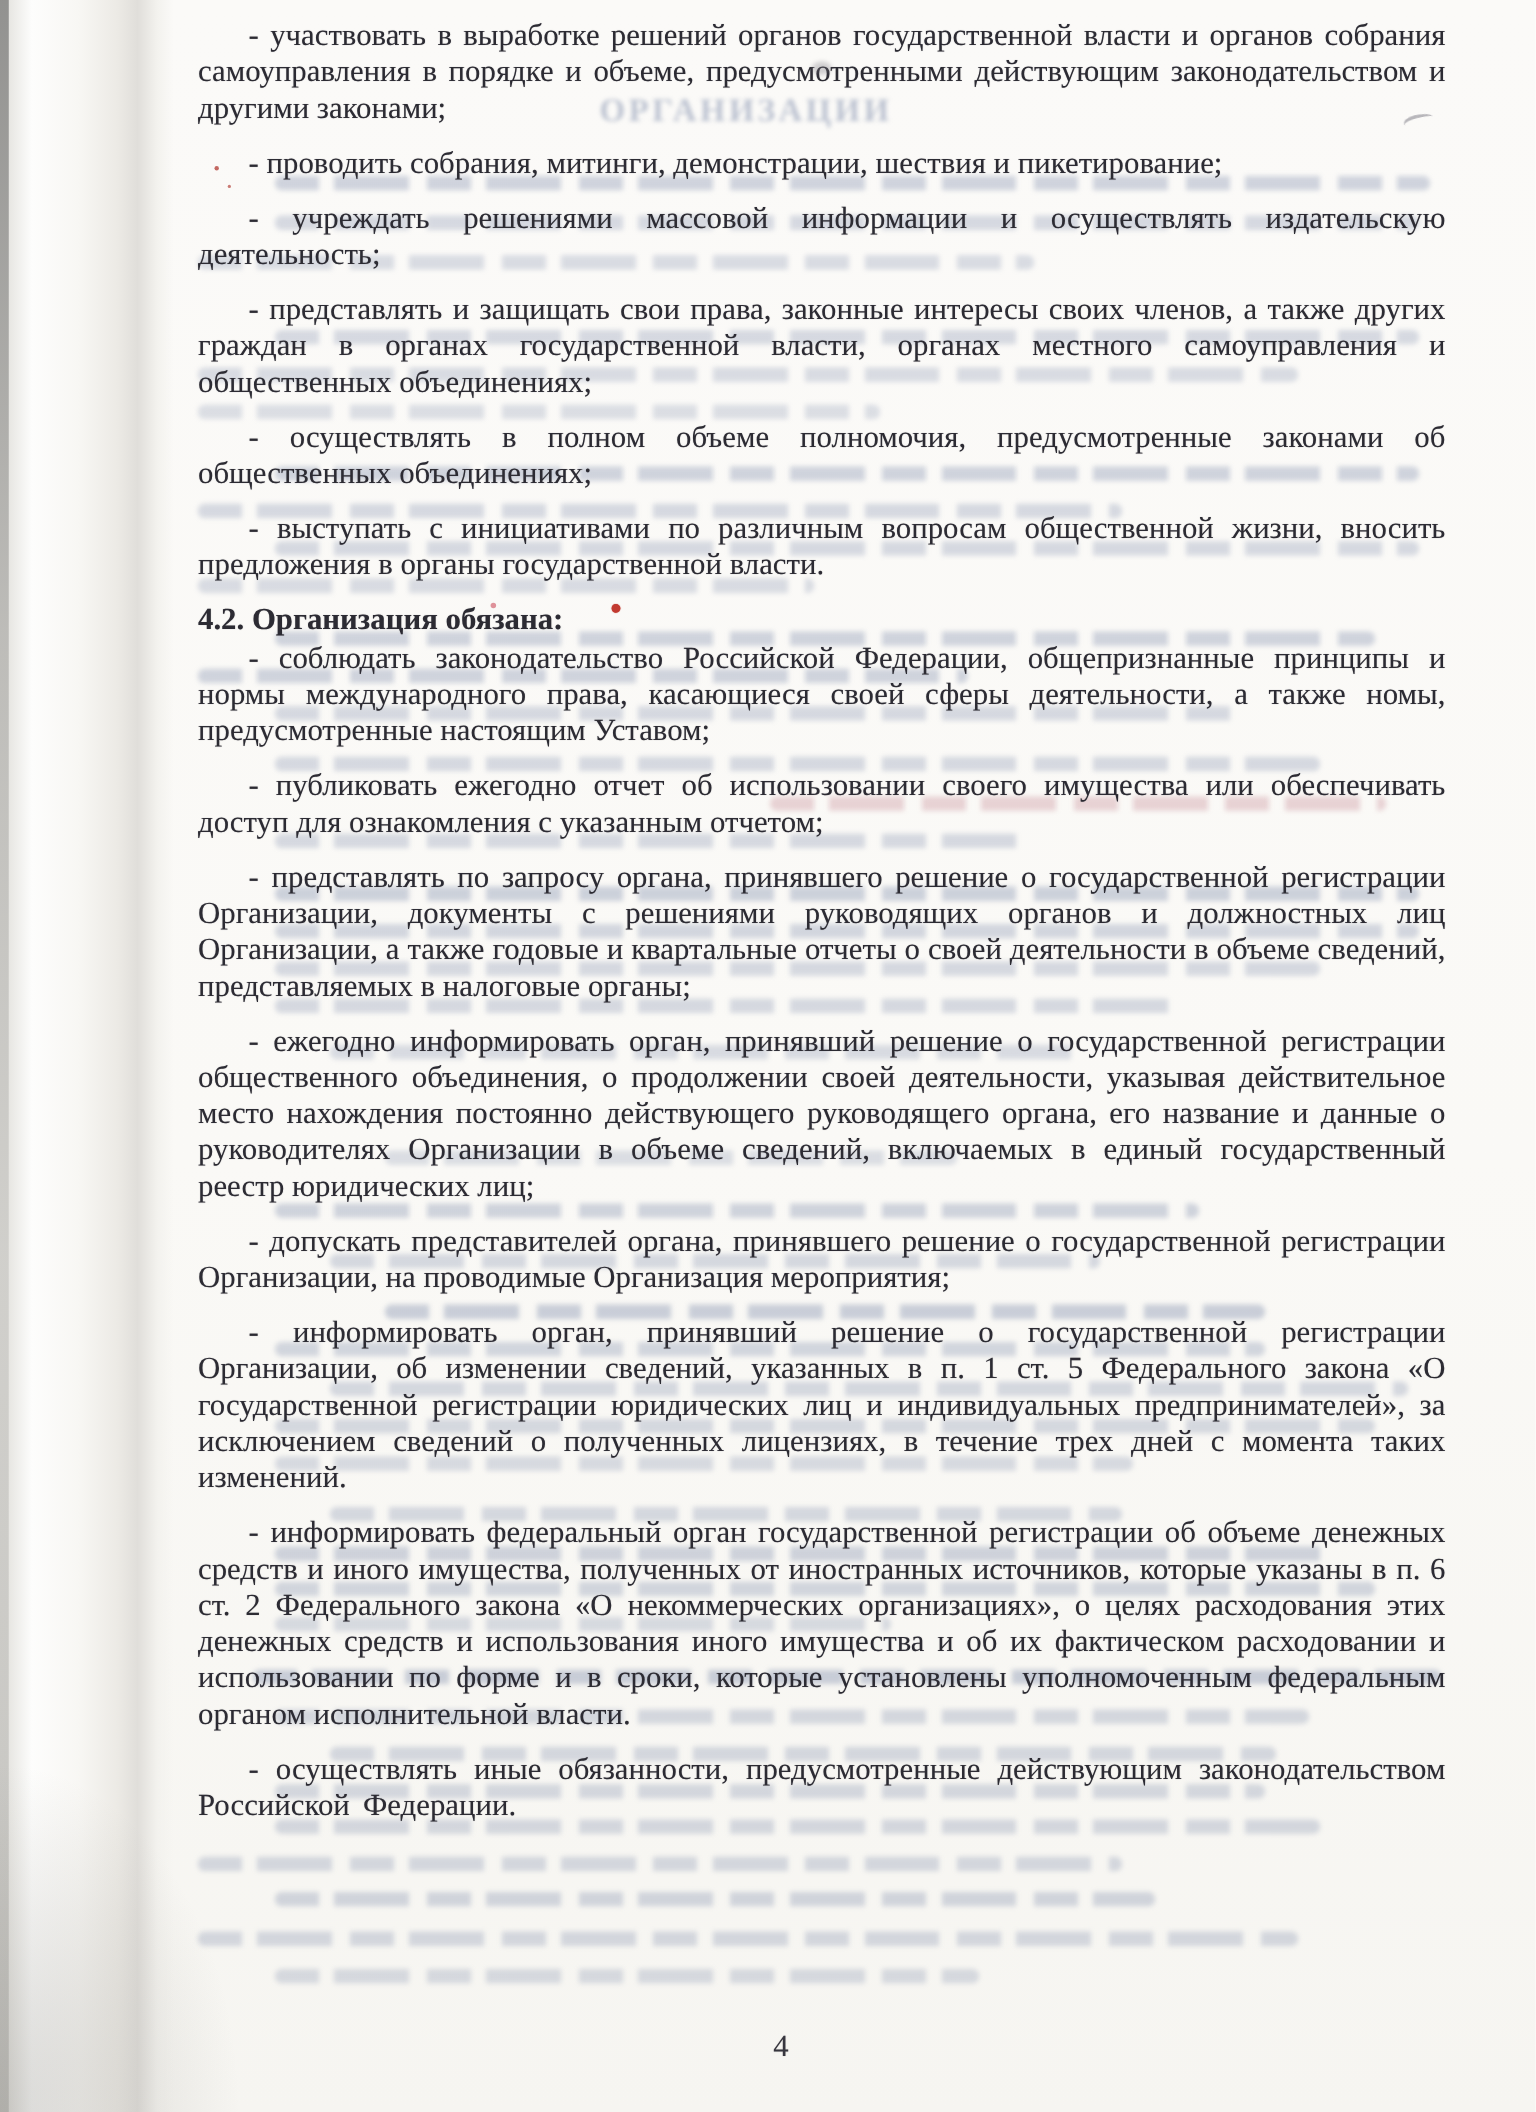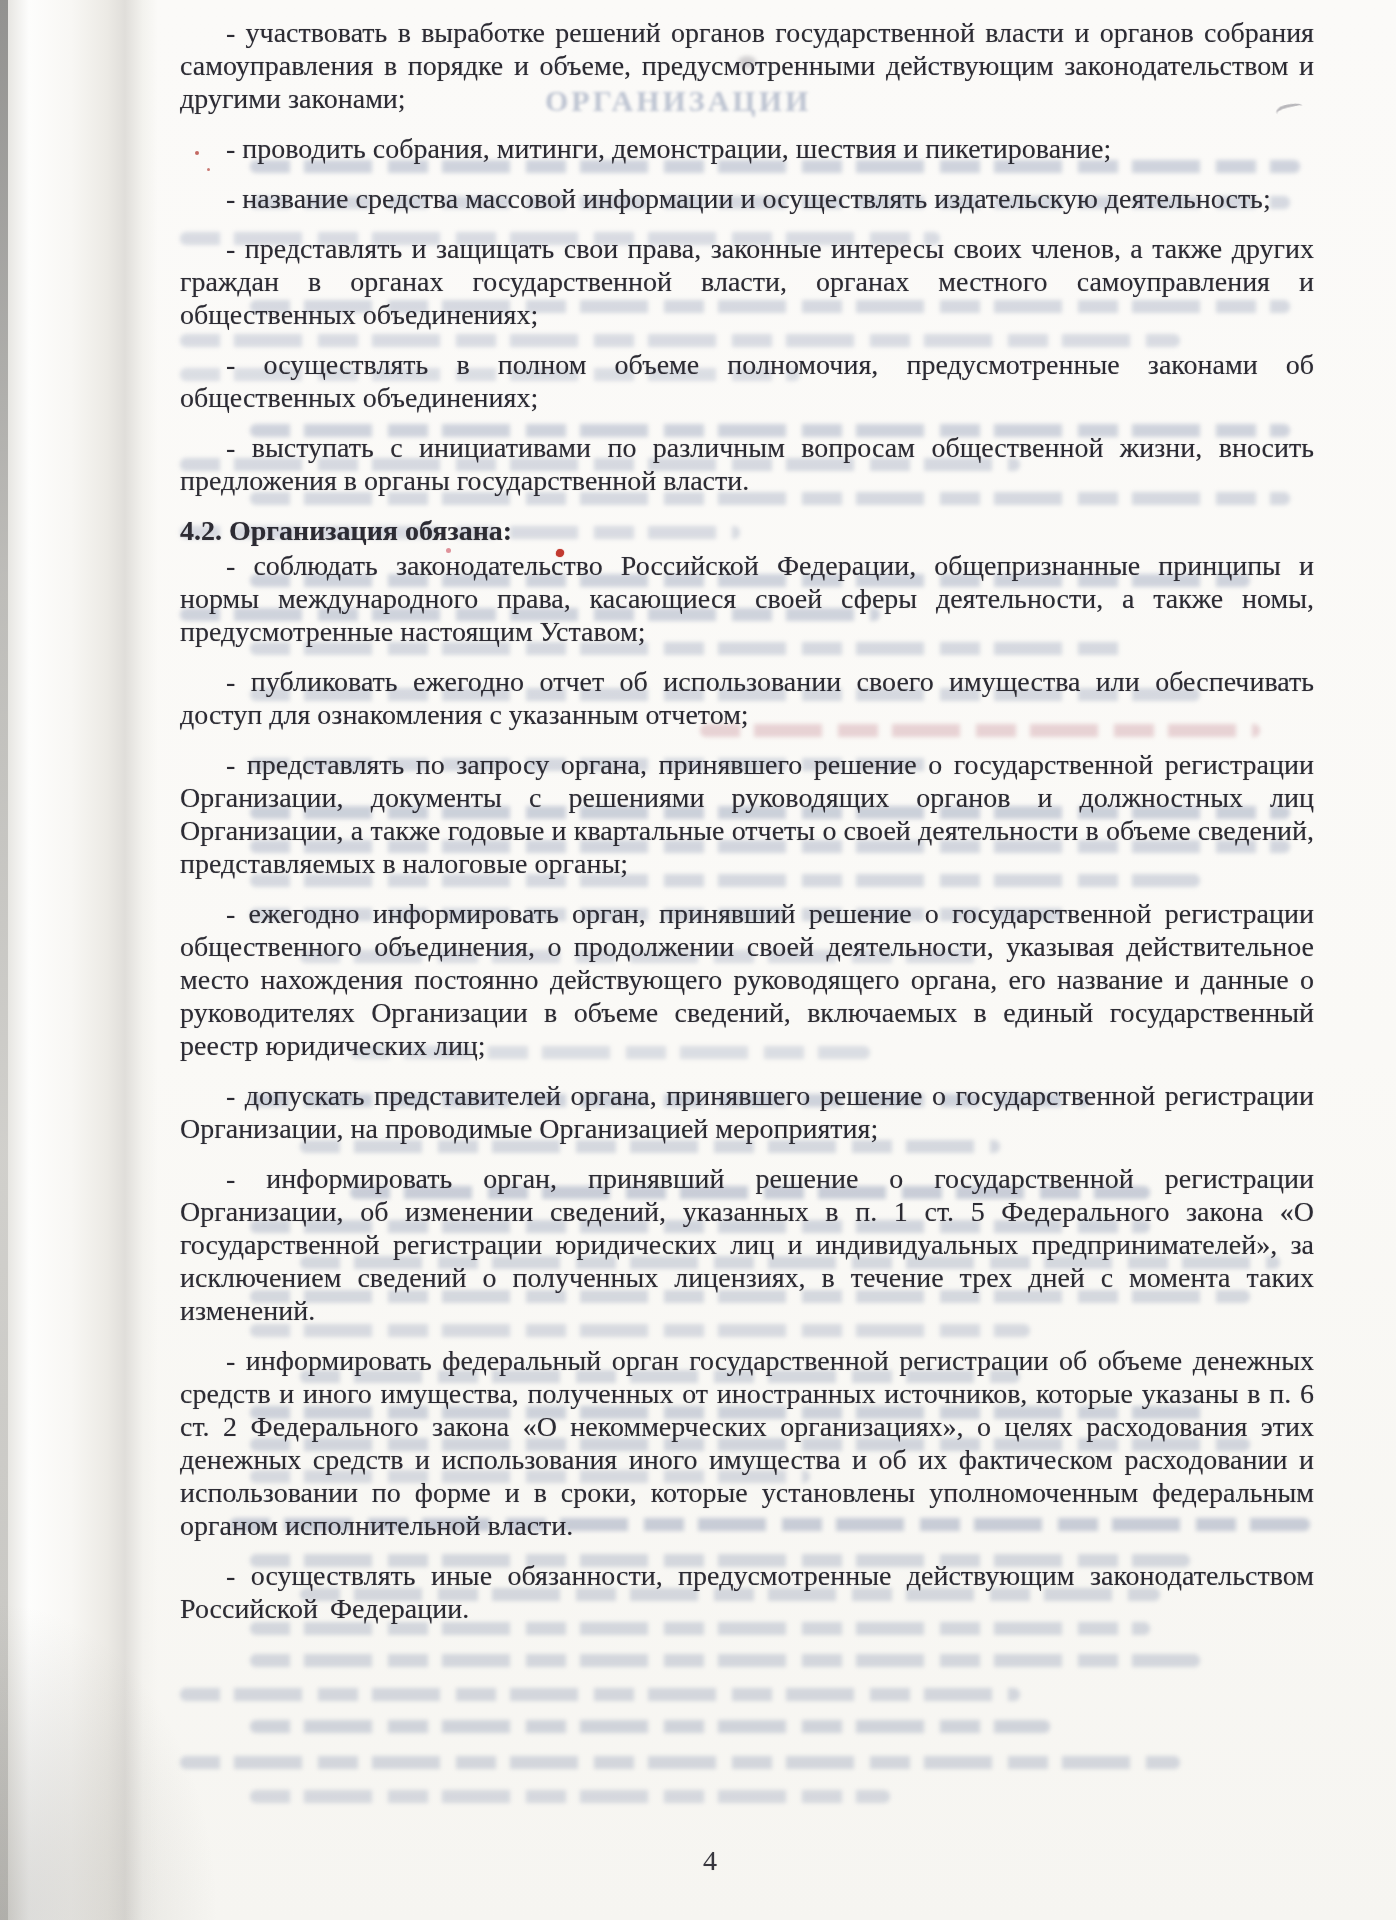--- a/index.html
+++ b/index.html
@@ -112,33 +112,33 @@
     <div class="bleed-smudge" style="left: 180px; top: 1688px; width: 840px; background-image: repeating-linear-gradient(90deg, rgba(108, 124, 160, 0.26) 0px, rgba(108, 124, 160, 0.26) 40px, transparent 40px, transparent 54px, rgba(108, 124, 160, 0.26) 54px, rgba(108, 124, 160, 0.26) 122px, transparent 122px, transparent 138px);"></div>
     <div class="bleed-smudge" style="left: 250px; top: 1720px; width: 800px; background-image: repeating-linear-gradient(90deg, rgba(108, 124, 160, 0.28) 0px, rgba(108, 124, 160, 0.28) 40px, transparent 40px, transparent 54px, rgba(108, 124, 160, 0.28) 54px, rgba(108, 124, 160, 0.28) 122px, transparent 122px, transparent 138px);"></div>
     <div class="bleed-smudge" style="left: 180px; top: 1756px; width: 1000px; background-image: repeating-linear-gradient(90deg, rgba(108, 124, 160, 0.26) 0px, rgba(108, 124, 160, 0.26) 40px, transparent 40px, transparent 54px, rgba(108, 124, 160, 0.26) 54px, rgba(108, 124, 160, 0.26) 122px, transparent 122px, transparent 138px);"></div>
     <div class="bleed-smudge" style="left: 250px; top: 1790px; width: 640px; background-image: repeating-linear-gradient(90deg, rgba(108, 124, 160, 0.24) 0px, rgba(108, 124, 160, 0.24) 40px, transparent 40px, transparent 54px, rgba(108, 124, 160, 0.24) 54px, rgba(108, 124, 160, 0.24) 122px, transparent 122px, transparent 138px);"></div>
   </div>
 
 <div class="text-col">
   <div id="rights-list">
       <p class="para">- участвовать в выработке решений органов государственной власти и органов собрания самоуправления в порядке и объеме, предусмотренными действующим законодательством и другими законами;</p>
       <p class="para">- проводить собрания, митинги, демонстрации, шествия и пикетирование;</p>
-      <p class="para">- название средства массовой информации и осуществлять издательскую деятельность;</p>
+      <p class="para">- учреждать решениями массовой информации и осуществлять издательскую деятельность;</p>
       <p class="para">- представлять и защищать свои права, законные интересы своих членов, а также других граждан в органах государственной власти, органах местного самоуправления и общественных объединениях;</p>
       <p class="para">- осуществлять в полном объеме полномочия, предусмотренные законами об общественных объединениях;</p>
       <p class="para">- выступать с инициативами по различным вопросам общественной жизни, вносить предложения в органы государственной власти.</p>
     </div>
   <div id="obligations-block">
     <p class="heading">4.2. Организация обязана:</p>
     <div id="obligations-list">
         <p class="para">- соблюдать законодательство Российской Федерации, общепризнанные принципы и нормы международного права, касающиеся своей сферы деятельности, а также номы, предусмотренные настоящим Уставом;</p>
         <p class="para">- публиковать ежегодно отчет об использовании своего имущества или обеспечивать доступ для ознакомления с указанным отчетом;</p>
         <p class="para">- представлять по запросу органа, принявшего решение о государственной регистрации Организации, документы с решениями руководящих органов и должностных лиц Организации, а также годовые и квартальные отчеты о своей деятельности в объеме сведений, представляемых в налоговые органы;</p>
         <p class="para">- ежегодно информировать орган, принявший решение о государственной регистрации общественного объединения, о продолжении своей деятельности, указывая действительное место нахождения постоянно действующего руководящего органа, его название и данные о руководителях Организации в объеме сведений, включаемых в единый государственный реестр юридических лиц;</p>
-        <p class="para">- допускать представителей органа, принявшего решение о государственной регистрации Организации, на проводимые Организацией мероприятия;</p>
+        <p class="para">- допускать представителей органа, принявшего решение о государственной регистрации Организации, на проводимые Организация мероприятия;</p>
         <p class="para">- информировать орган, принявший решение о государственной регистрации Организации, об изменении сведений, указанных в п. 1 ст. 5 Федерального закона «О государственной регистрации юридических лиц и индивидуальных предпринимателей», за исключением сведений о полученных лицензиях, в течение трех дней с момента таких изменений.</p>
         <p class="para">- информировать федеральный орган государственной регистрации об объеме денежных средств и иного имущества, полученных от иностранных источников, которые указаны в п. 6 ст. 2 Федерального закона «О некоммерческих организациях», о целях расходования этих денежных средств и использования иного имущества и об их фактическом расходовании и использовании по форме и в сроки, которые установлены уполномоченным федеральным органом исполнительной власти.</p>
         <p class="para wide">- осуществлять иные обязанности, предусмотренные действующим законодательством Российской Федерации.</p>
       </div>
   </div>
 </div>
 
 <div class="red-asterisk"></div>
 <div class="pink-speck"></div>
 <div class="red-speck-a"></div>

